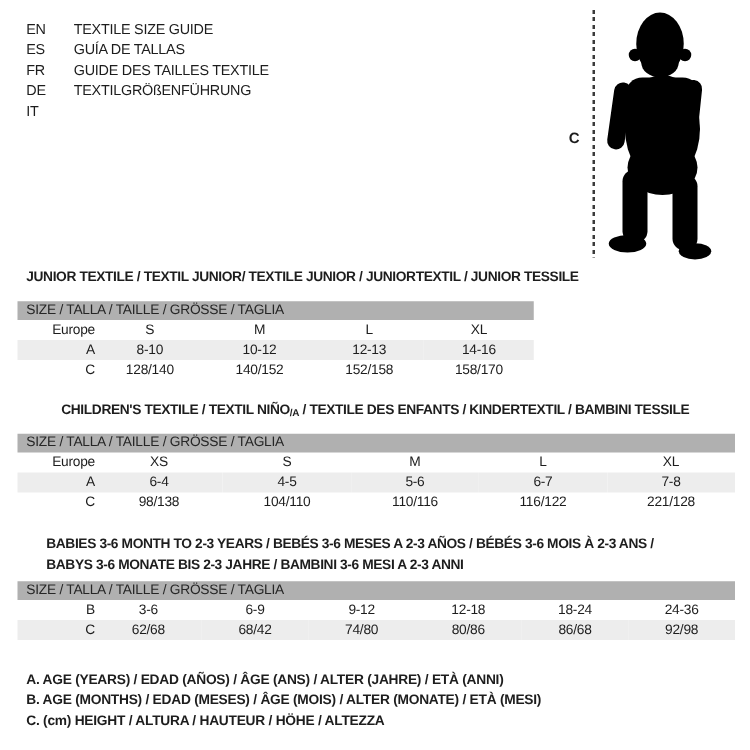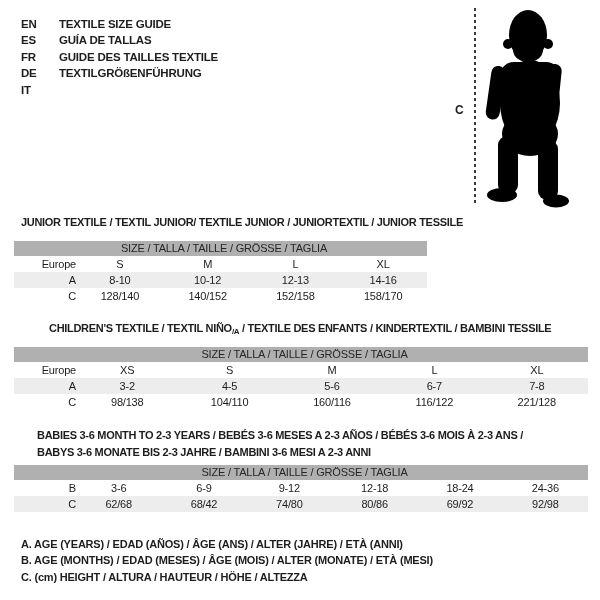--- a/index.html
+++ b/index.html
@@ -3,21 +3,21 @@
 <meta charset="utf-8">
 <style>
   html,body{margin:0;padding:0;}
   body{
     width:600px;height:600px;position:relative;background:#ffffff;
     font-family:"Liberation Sans", sans-serif;color:#1d1d1d;overflow:hidden;
   }
   .abs{position:absolute;}
 
   
-  .langs{left:21px;top:16px;font-weight:bold;font-size:11.5px;line-height:16.4px;letter-spacing:-0.2px;}
+  .langs{left:21px;top:16px;font-weight:normal;font-size:11.5px;line-height:16.4px;letter-spacing:-0.2px;}
   .lang-row{display:flex;}
   .lang-code{width:38px;}
 
   
   .fig-line{left:474px;top:8px;width:2px;height:198px;
     background:repeating-linear-gradient(to bottom,#3a3a3a 0,#3a3a3a 3px,transparent 3px,transparent 6px);}
   .fig-c{left:455px;top:103px;font-weight:bold;font-size:12px;}
   .baby-svg{left:484px;top:8px;}
 
   
@@ -26,21 +26,21 @@
   .title-2{left:21px;top:322px;margin-left:28px;}
   .title-3{left:37px;top:427px;line-height:16.5px;}
   .sub{font-size:8px;vertical-align:-2px;}
 
   
   .table-block{left:14px;}
   .tb-1{top:241px;width:413px;}
   .tb-2{top:347px;width:574px;}
   .tb-3{top:465px;width:574px;}
   .size-bar{height:15px;line-height:15px;background:#b0b0b0;font-size:11px;
-    padding-left:7px;color:#262626;letter-spacing:-0.2px;text-align:center;}
+    padding-left:7px;color:#262626;letter-spacing:-0.2px;}
   table.size-table{width:100%;border-collapse:collapse;table-layout:fixed;}
   table.size-table td{height:16px;font-size:11px;text-align:center;padding:0;letter-spacing:-0.2px;}
   table.size-table td.row-label{width:55px;text-align:right;padding-left:7px;}
   table.size-table tbody tr:nth-child(even) td{background:#ededed;}
 
   
   .legend{left:21px;top:536px;font-weight:bold;font-size:11px;line-height:16.4px;letter-spacing:-0.2px;white-space:nowrap;}
 </style>
 </head>
 <body>
@@ -130,31 +130,31 @@
           <tr>
             <td class="row-label">Europe</td>
             <td>XS</td>
             <td>S</td>
             <td>M</td>
             <td>L</td>
             <td>XL</td>
           </tr>
           <tr>
             <td class="row-label">A</td>
-            <td>3-2</td>
+            <td>6-4</td>
             <td>4-5</td>
             <td>5-6</td>
             <td>6-7</td>
             <td>7-8</td>
           </tr>
           <tr>
             <td class="row-label">C</td>
             <td>98/138</td>
             <td>104/110</td>
-            <td>160/116</td>
+            <td>110/116</td>
             <td>116/122</td>
             <td>221/128</td>
           </tr>
         </tbody>
     </table>
   </div>
 
   <h2 class="section-title title-3 abs">
     <span style="display:block">BABIES 3-6 MONTH TO 2-3 YEARS / BEBÉS 3-6 MESES A 2-3 AÑOS / BÉBÉS 3-6 MOIS À 2-3 ANS /</span>
     <span style="display:block">BABYS 3-6 MONATE BIS 2-3 JAHRE / BAMBINI 3-6 MESI A 2-3 ANNI</span>
@@ -171,21 +171,21 @@
             <td>12-18</td>
             <td>18-24</td>
             <td>24-36</td>
           </tr>
           <tr>
             <td class="row-label">C</td>
             <td>62/68</td>
             <td>68/42</td>
             <td>74/80</td>
             <td>80/86</td>
-            <td>69/92</td>
+            <td>86/68</td>
             <td>92/98</td>
           </tr>
         </tbody>
     </table>
   </div>
 
   <div class="legend abs">
     <div>A. AGE (YEARS) / EDAD (AÑOS) / ÂGE (ANS) / ALTER (JAHRE) / ETÀ (ANNI)</div>
     <div>B. AGE (MONTHS) / EDAD (MESES) / ÂGE (MOIS) / ALTER (MONATE) / ETÀ (MESI)</div>
     <div>C. (cm) HEIGHT / ALTURA / HAUTEUR / HÖHE / ALTEZZA</div>

